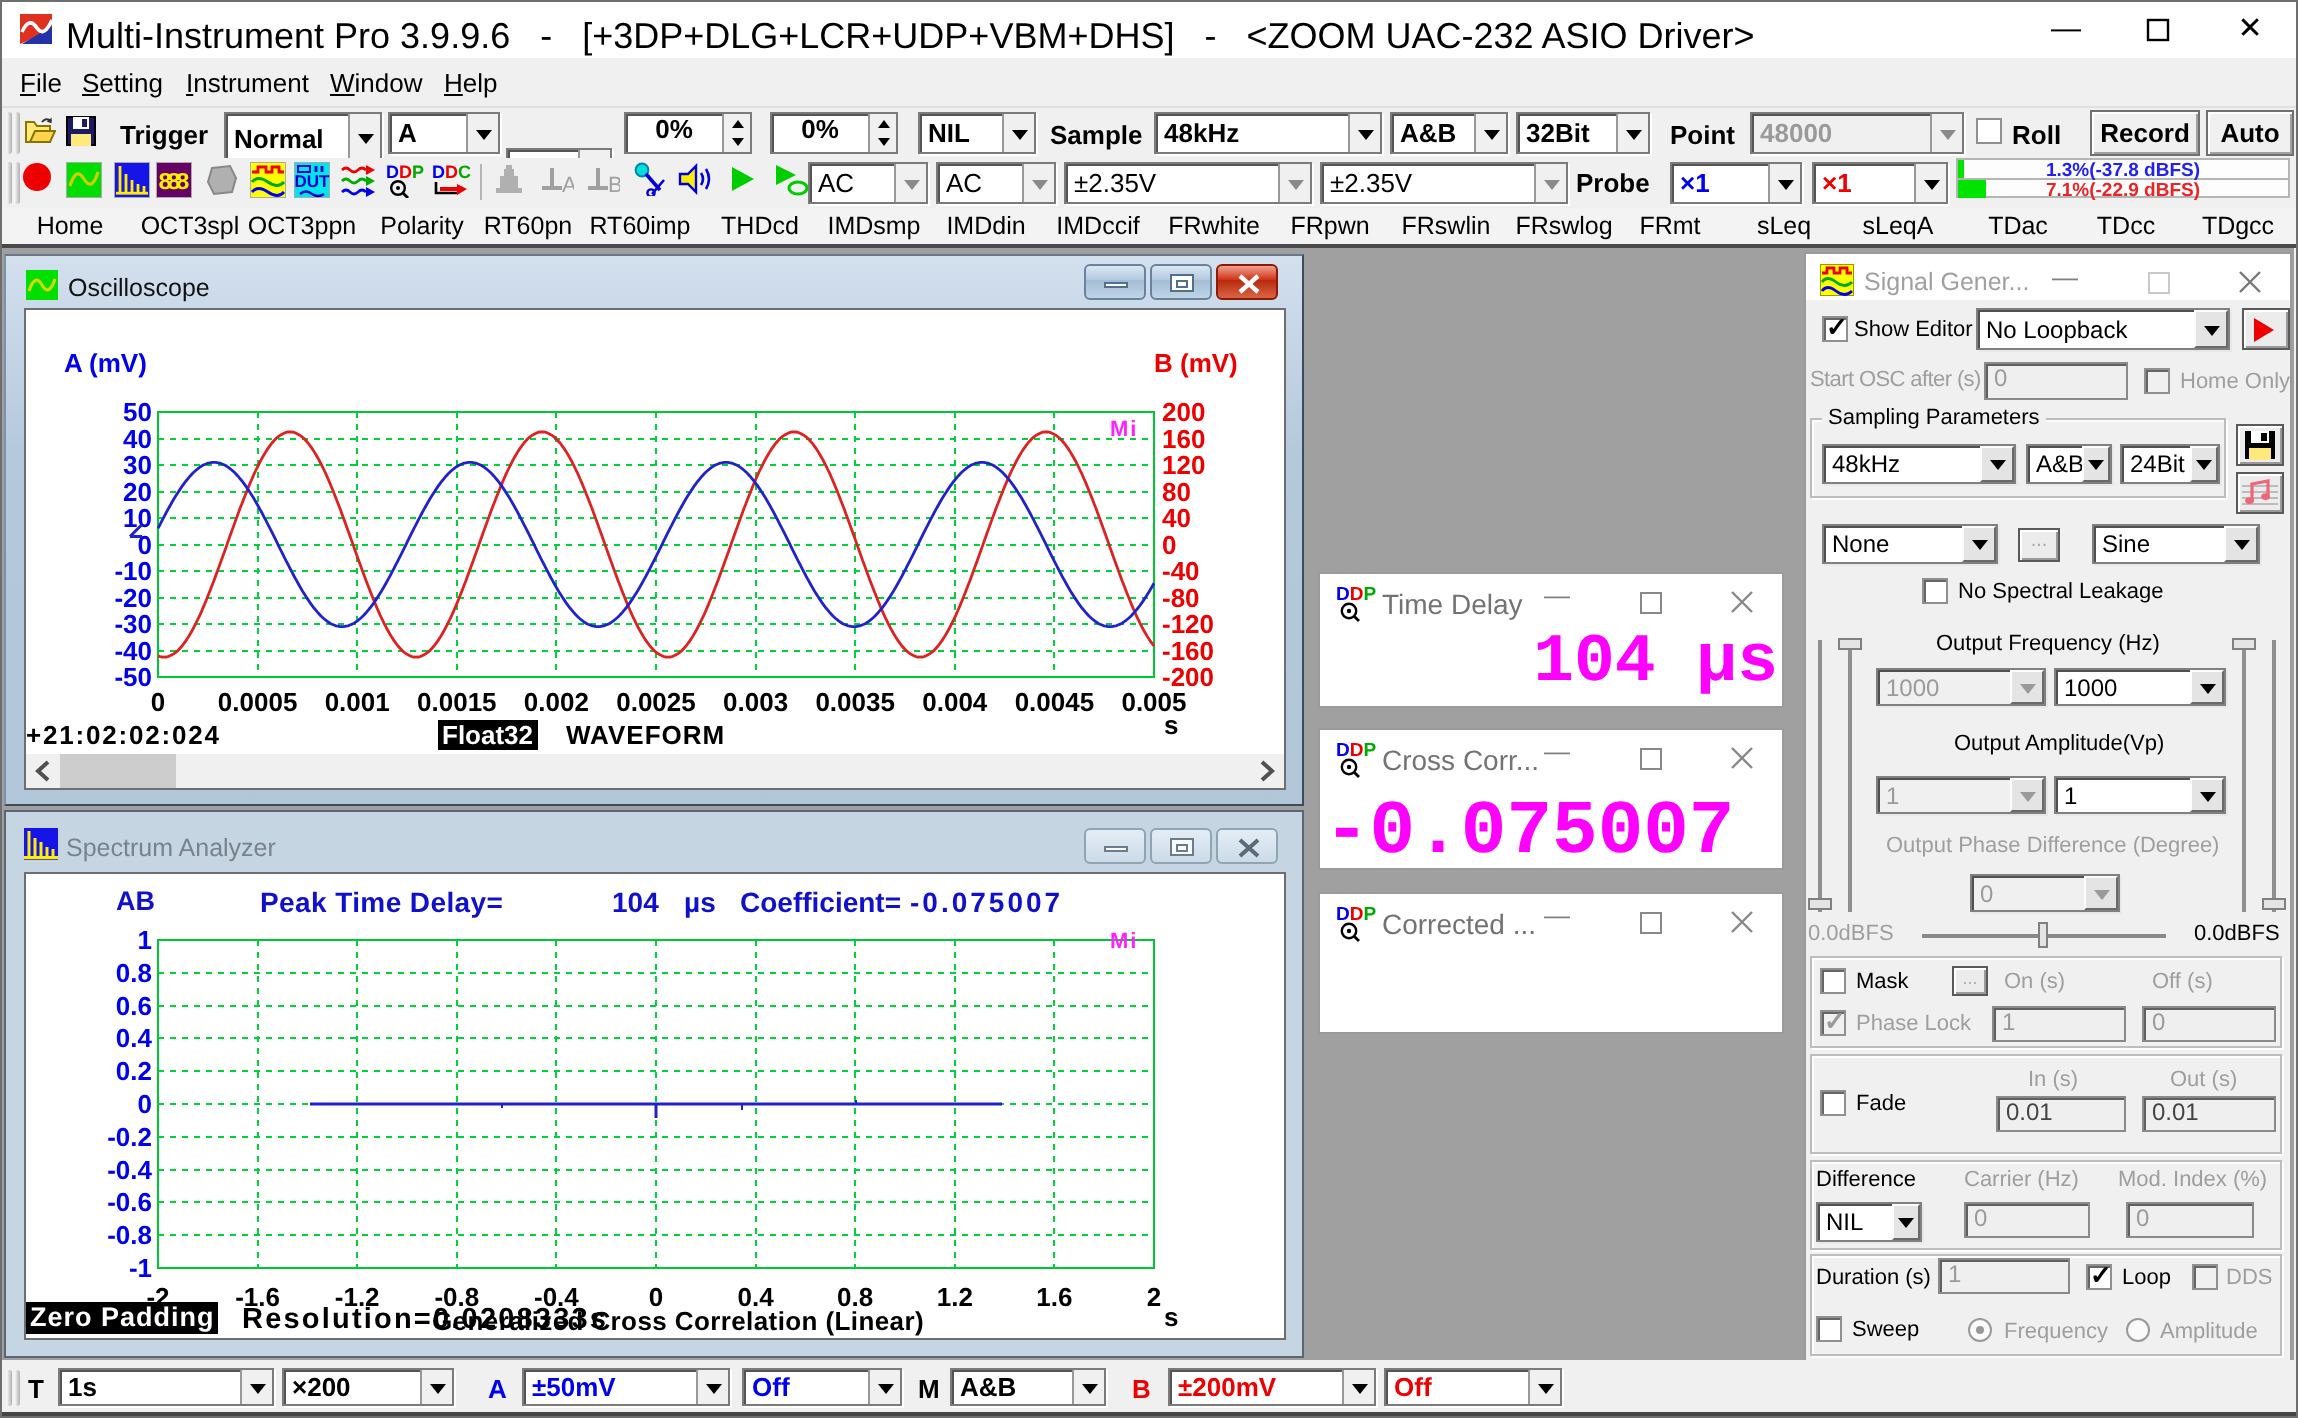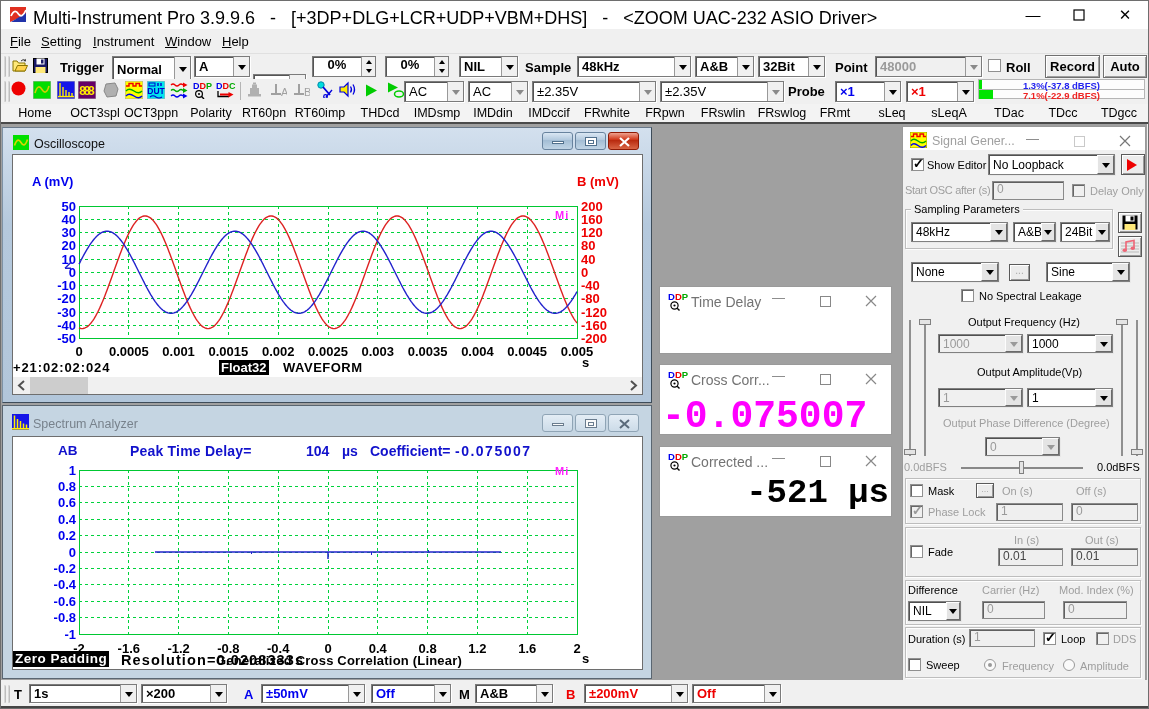--- a/index.html
+++ b/index.html
@@ -510,20 +510,21 @@
 
 <div class="valwin" style="left:659px;top:286px;width:233px;height:68px;">
   <div class="valname">Time Delay</div>
   <div class="valglyph" style="left:112px;">—</div>
   <svg style="position:absolute;left:160px;top:9px" width="11" height="11">
       <rect x="0.5" y="0.5" width="10" height="10" fill="none" stroke="#888"></rect>
     </svg>
   <svg style="position:absolute;left:205px;top:8px" width="12" height="12">
       <path d="M1 1 L11 11 M11 1 L1 11" stroke="#888" stroke-width="1.2"></path>
     </svg>
+  <div class="bigval" style="right:2px;bottom:2px;color:#ff00ff;font-size:34px;">104 µs</div>
 </div>
 <div class="valwin" style="left:659px;top:364px;width:233px;height:71px;">
   <div class="valname">Cross Corr...</div>
   <div class="valglyph" style="left:112px;">—</div>
   <svg style="position:absolute;left:160px;top:9px" width="11" height="11">
       <rect x="0.5" y="0.5" width="10" height="10" fill="none" stroke="#888"></rect>
     </svg>
   <svg style="position:absolute;left:205px;top:8px" width="12" height="12">
       <path d="M1 1 L11 11 M11 1 L1 11" stroke="#888" stroke-width="1.2"></path>
     </svg>
@@ -531,21 +532,20 @@
 </div>
 <div class="valwin" style="left:659px;top:446px;width:233px;height:71px;">
   <div class="valname">Corrected ...</div>
   <div class="valglyph" style="left:112px;">—</div>
   <svg style="position:absolute;left:160px;top:9px" width="11" height="11">
       <rect x="0.5" y="0.5" width="10" height="10" fill="none" stroke="#888"></rect>
     </svg>
   <svg style="position:absolute;left:205px;top:8px" width="12" height="12">
       <path d="M1 1 L11 11 M11 1 L1 11" stroke="#888" stroke-width="1.2"></path>
     </svg>
-  <div class="bigval" style="right:2px;bottom:4px;color:#000;font-size:34px;">-521 µs</div>
 </div>
 <div id="ddpicons">
     <div style="position: absolute; left: 668px; top: 292px;"><svg width="22" height="19" viewBox="0 0 22 19">
         <text x="0" y="8" font-size="9.5" font-weight="bold" font-family="Liberation Sans"><tspan fill="#0000ee">D</tspan><tspan fill="#ee0000">D</tspan><tspan fill="#00aa00">P</tspan></text>
         <circle cx="6.5" cy="13.5" r="3.6" fill="none" stroke="#000" stroke-width="1.2"></circle>
         <circle cx="6.5" cy="13.5" r="1.1" fill="#000"></circle>
         <line x1="9.2" y1="16.2" x2="11.5" y2="18.5" stroke="#000" stroke-width="1.4"></line>
       </svg></div>
     <div style="position: absolute; left: 668px; top: 370px;"><svg width="22" height="19" viewBox="0 0 22 19">
         <text x="0" y="8" font-size="9.5" font-weight="bold" font-family="Liberation Sans"><tspan fill="#0000ee">D</tspan><tspan fill="#ee0000">D</tspan><tspan fill="#00aa00">P</tspan></text>
@@ -584,21 +584,21 @@
     <div class="txt">No Loopback</div>
     <div class="sgarrow"></div>
   </div>
 <div class="sgbtn" style="left:1121px;top:154px;width:24px;height:21px;">
     <div style="position:absolute;left:5px;top:4px;border-top:6px solid transparent;border-bottom:6px solid transparent;border-left:10px solid #ee0000;"></div>
   </div>
 
 <div class="sg sggray" style="left:905px;top:184px;letter-spacing:-0.3px;">Start OSC after (s)</div>
 <div class="sgfield" style="left:992px;top:181px;width:72px;height:19px;">0</div>
 <div class="cb disabled" style="left:1072px;top:184px;"></div>
-<div class="sg sggray" style="left:1090px;top:185px;">Delay Only</div>
+<div class="sg sggray" style="left:1090px;top:185px;">Home Only</div>
 
 <div class="groupbox" style="left:905px;top:209px;width:208px;height:40px;"></div>
 <div class="sg" style="left:911px;top:203px;background:#f0f0f0;padding:0 3px;">Sampling Parameters</div>
 <div class="sgcombo" style="left:911px;top:222px;width:97px;height:20px;">
     <div class="txt">48kHz</div>
     <div class="sgarrow"></div>
   </div>
 <div class="sgcombo" style="left:1013px;top:222px;width:43px;height:20px;">
     <div class="txt">A&amp;B</div>
     <div class="sgarrow" style="width:14px;"></div>

